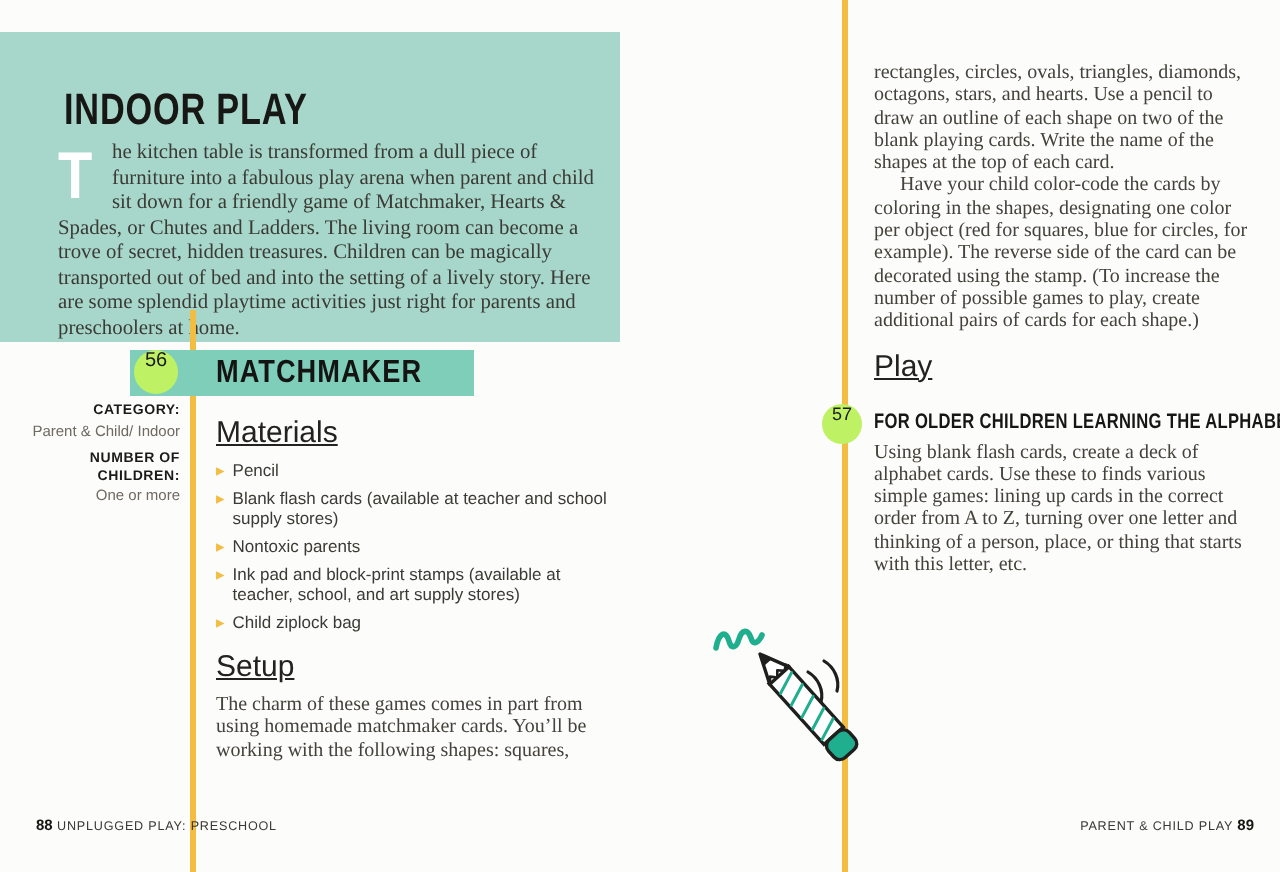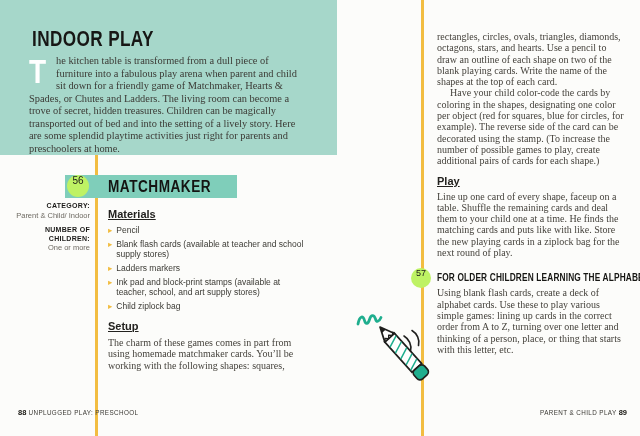--- a/index.html
+++ b/index.html
@@ -1,20 +1,20 @@
 <!DOCTYPE html>
 <html><head>
 <meta charset="utf-8">
 <style>
   html,body{margin:0;padding:0;background:#ffffff;}
   .spread{position:relative;width:640px;height:436px;background:#fcfcfa;overflow:hidden;
           font-family:"Liberation Serif",serif;color:#45423c;}
 
   
-  .hero{position:absolute;left:0;top:0;width:310px;height:155px;background:#a6d7ca;padding-left:27px;}
+  .hero{position:absolute;left:0;top:16px;width:310px;height:155px;background:#a6d7ca;}
   .hero-title{position:absolute;left:32px;top:26px;margin:0;color:#171715;
               font-family:"Liberation Sans",sans-serif;font-weight:800;font-size:22px;
               letter-spacing:.5px;transform:scaleX(.78);transform-origin:left;white-space:nowrap;}
   .hero-body{position:absolute;left:29px;top:55px;width:268px;
              font-size:10.4px;line-height:12.5px;color:#3b3a35;}
   .dropcap{float:left;width:21px;margin:2px 6px 0 0;color:#ffffff;
            font-family:"Liberation Sans",sans-serif;font-weight:800;font-size:33px;line-height:30px;
            transform:scaleX(.85);transform-origin:left;}
 
   
@@ -35,21 +35,21 @@
   .sidebar{position:absolute;left:12px;top:202px;width:78px;text-align:right;
            font-family:"Liberation Sans",sans-serif;}
   .meta-item{margin-bottom:6px;}
   .meta-label{font-weight:700;font-size:7px;line-height:8.5px;letter-spacing:.3px;color:#1b1a18;}
   .meta-value{font-size:7.5px;line-height:8.5px;color:#6e6a62;margin-top:1px;}
 
   
   .left-col{position:absolute;left:108px;top:199px;width:197px;}
   .lede{margin:0;font-style:italic;font-size:10px;line-height:11.5px;color:#3e3d38;}
   .subhead{margin:9px 0 5px 0;color:#23221f;text-decoration:underline;
-           font-family:"Liberation Sans",sans-serif;font-weight:700;font-size:11px;}
+           font-family:"Liberation Sans",sans-serif;font-weight:400;font-size:15px;}
   .mat-list{margin:0;padding:0;list-style:none;
             font-family:"Liberation Sans",sans-serif;font-size:8.5px;line-height:10px;color:#3b3a34;}
   .mat-list li{display:flex;gap:4px;margin-bottom:4px;}
   .bullet{color:#f2bd41;font-size:8.5px;line-height:10px;flex:0 0 auto;}
   .body-p{margin:0;font-size:10px;line-height:11.3px;color:#45423c;}
 
   
   .right-col{position:absolute;left:437px;top:31px;width:190px;}
   .indent{text-indent:13px;}
   .right-col .subhead{margin:8px 0 4px 0;}
@@ -109,21 +109,21 @@
       <li>
         <span class="bullet">▸</span>
         <span>Pencil</span>
         </li>
       <li>
         <span class="bullet">▸</span>
         <span>Blank flash cards (available at teacher and school supply stores)</span>
         </li>
       <li>
         <span class="bullet">▸</span>
-        <span>Ladders markers</span>
+        <span>Nontoxic parents</span>
         </li>
       <li>
         <span class="bullet">▸</span>
         <span>Ink pad and block-print stamps (available at teacher, school, and art supply stores)</span>
         </li>
       <li>
         <span class="bullet">▸</span>
         <span>Child ziplock bag</span>
         </li>
     </ul>
@@ -135,28 +135,27 @@
   <div class="footer footer-left">
     <span class="pageno">88</span>
     <span>UNPLUGGED PLAY: PRESCHOOL</span>
   </div>
 
   <div class="right-col">
     <p class="body-p">rectangles, circles, ovals, triangles, diamonds, octagons, stars, and hearts. Use a pencil to draw an outline of each shape on two of the blank playing cards. Write the name of the shapes at the top of each card.</p>
     <p class="body-p indent">Have your child color-code the cards by coloring in the shapes, designating one color per object (red for squares, blue for circles, for example). The reverse side of the card can be decorated using the stamp. (To increase the number of possible games to play, create additional pairs of cards for each shape.)</p>
 
     <h3 class="subhead">Play</h3>
-    <p class="body-p">Line up one card of every shape, faceup on a table. Shuffle the remaining cards and deal them to your child one at a time. He finds the matching cards and puts like with like. Store the new playing cards in a ziplock bag for the next round of play.</p>
 
     <div class="variation">
       <div class="badge badge-57">
         <span>57</span>
       </div>
       <h4 class="variation-head">FOR OLDER CHILDREN LEARNING THE ALPHABET</h4>
-      <p class="body-p">Using blank flash cards, create a deck of alphabet cards. Use these to play various simple games: lining up cards in the correct order from A to Z, turning over one letter and thinking of a person, place, or thing that starts with this letter, etc.</p>
+      <p class="body-p">Using blank flash cards, create a deck of alphabet cards. Use these to finds various simple games: lining up cards in the correct order from A to Z, turning over one letter and thinking of a person, place, or thing that starts with this letter, etc.</p>
     </div>
   </div>
 
   <div class="pencil-wrap">
     <svg width="104" height="102" viewBox="0 0 104 102" xmlns="http://www.w3.org/2000/svg">
       <path d="M16,28 c1.5,-8 5,-9 6.5,-3.5 c1,4 3.5,4 5,-1 c1.5,-5 4.5,-5 6,-0.5 c1,3.5 3.5,3 5.5,-1.5" fill="none" stroke="#1fae8e" stroke-width="2.8" stroke-linecap="round"></path>
       <g transform="translate(38,31) rotate(-42)">
         <rect x="-6.5" y="14" width="13" height="41" fill="#ffffff" stroke="#1f1f1d" stroke-width="1.7"></rect>
         <path d="M-5.5,21.5 L5.5,17.5 M-5.5,29.5 L5.5,25.5 M-5.5,37.5 L5.5,33.5 M-5.5,45.5 L5.5,41.5 M-5.5,52.5 L5.5,48.5" stroke="#1fae8e" stroke-width="1.5" stroke-linecap="round"></path>
         <path d="M0,0 L6.5,14.5 L-6.5,14.5 Z" fill="#ffffff" stroke="#1f1f1d" stroke-width="1.7" stroke-linejoin="round"></path>

